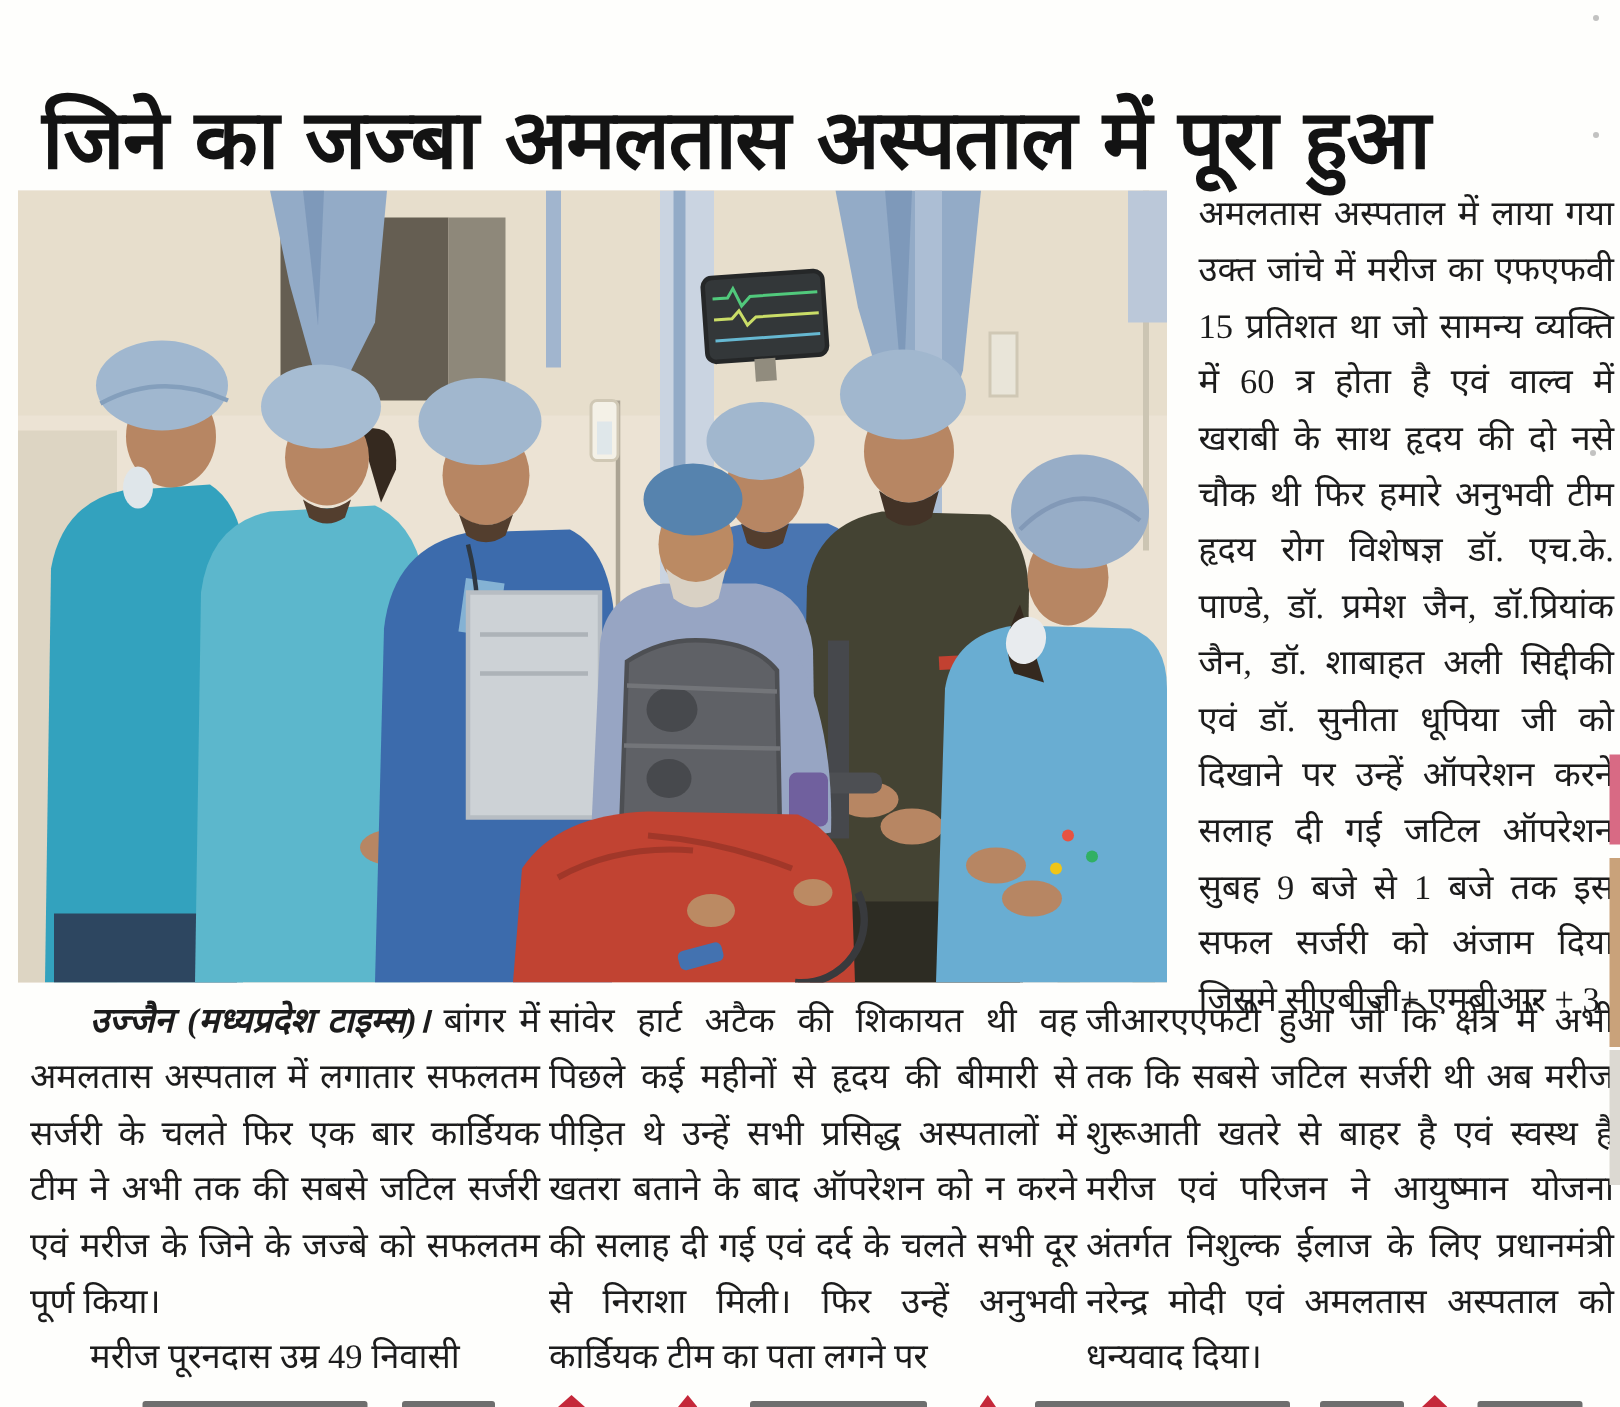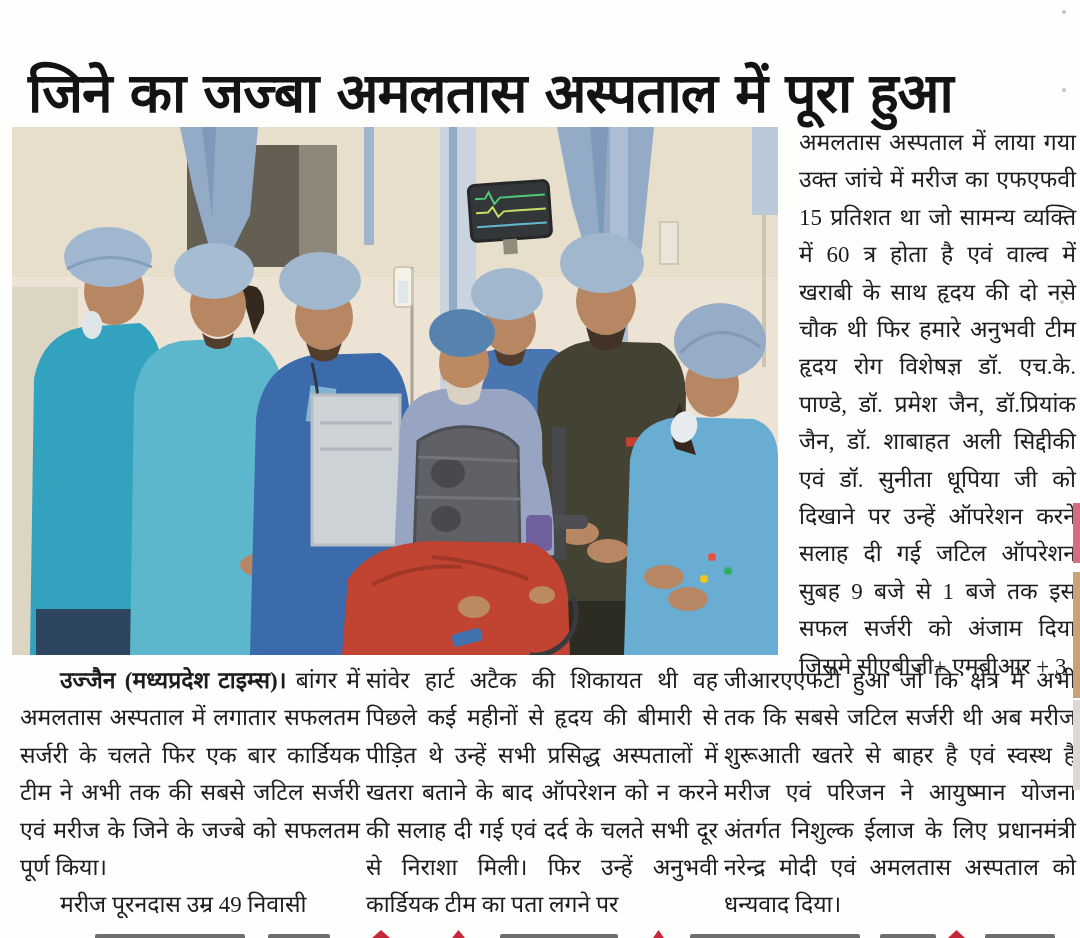--- a/index.html
+++ b/index.html
@@ -27,21 +27,21 @@
   .bodytext {
     font-size:23px; line-height:37.4px; text-align:justify;
     color:#1c1c1c; text-justify:inter-word;
   }
   .col-right-top { position:absolute; left:799px; top:124px; width:277px; height:540px; }
   .col-right-bottom { position:absolute; left:724px; top:662px; width:352px; height:266px; }
   .col1 { position:absolute; left:20px;  top:662px; width:340px; height:266px; }
   .col2 { position:absolute; left:366px; top:662px; width:352px; height:266px; }
   .col1 p, .col2 p, .col-right-top p, .col-right-bottom p { margin:0; }
   .indent { text-indent:40px; }
-  .dateline { font-weight:700; }
+  .dateline { font-weight:700;font-style:italic; }
   
   .crop-strip { position:absolute; left:0; bottom:0; width:1080px; height:10px; }
   .frag { position:absolute; bottom:0; height:4px; background:#6e6e6e; border-radius:2px 2px 0 0; }
   .frag.tall { height:7px; }
   .frag.red { background:#c5283a; height:8px; clip-path:polygon(50% 0,100% 100%,0 100%); }
   
   .edge-sliver { position:absolute; width:7px; }
   .speck { position:absolute; width:4px; height:4px; background:#9a9a9a; border-radius:50%; opacity:.6; }
 </style>
 </head>

